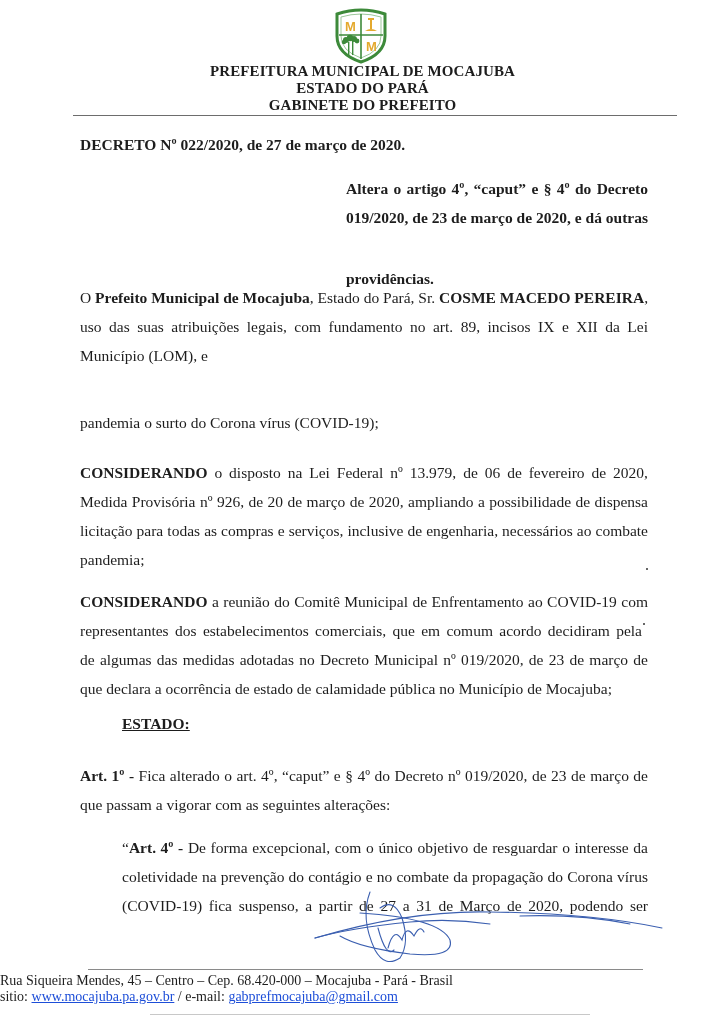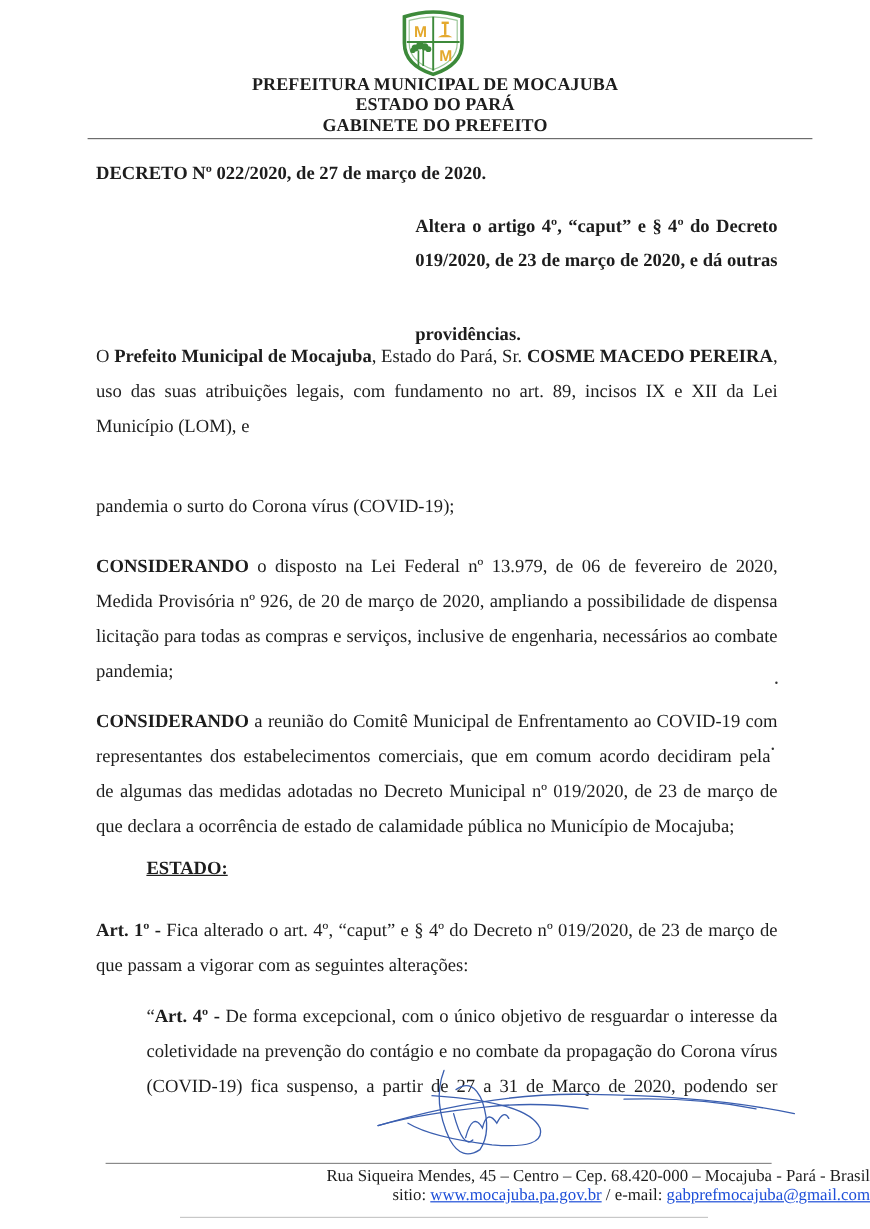--- a/index.html
+++ b/index.html
@@ -92,21 +92,21 @@
       left: 88px;
       width: 555px;
       top: 969px;
       height: 0;
       border-top: 1px solid #8a8a8a;
     }
     .footer-text {
       position: absolute;
       left: 0;
       width: 725px;
-      text-align: right;
+      text-align: left;
       font-size: 14px;
       line-height: 16px;
       color: #1d1d1d;
       white-space: nowrap;
     }
     .footer-bottom-rule {
       position: absolute;
       left: 150px;
       width: 440px;
       top: 1014px;

